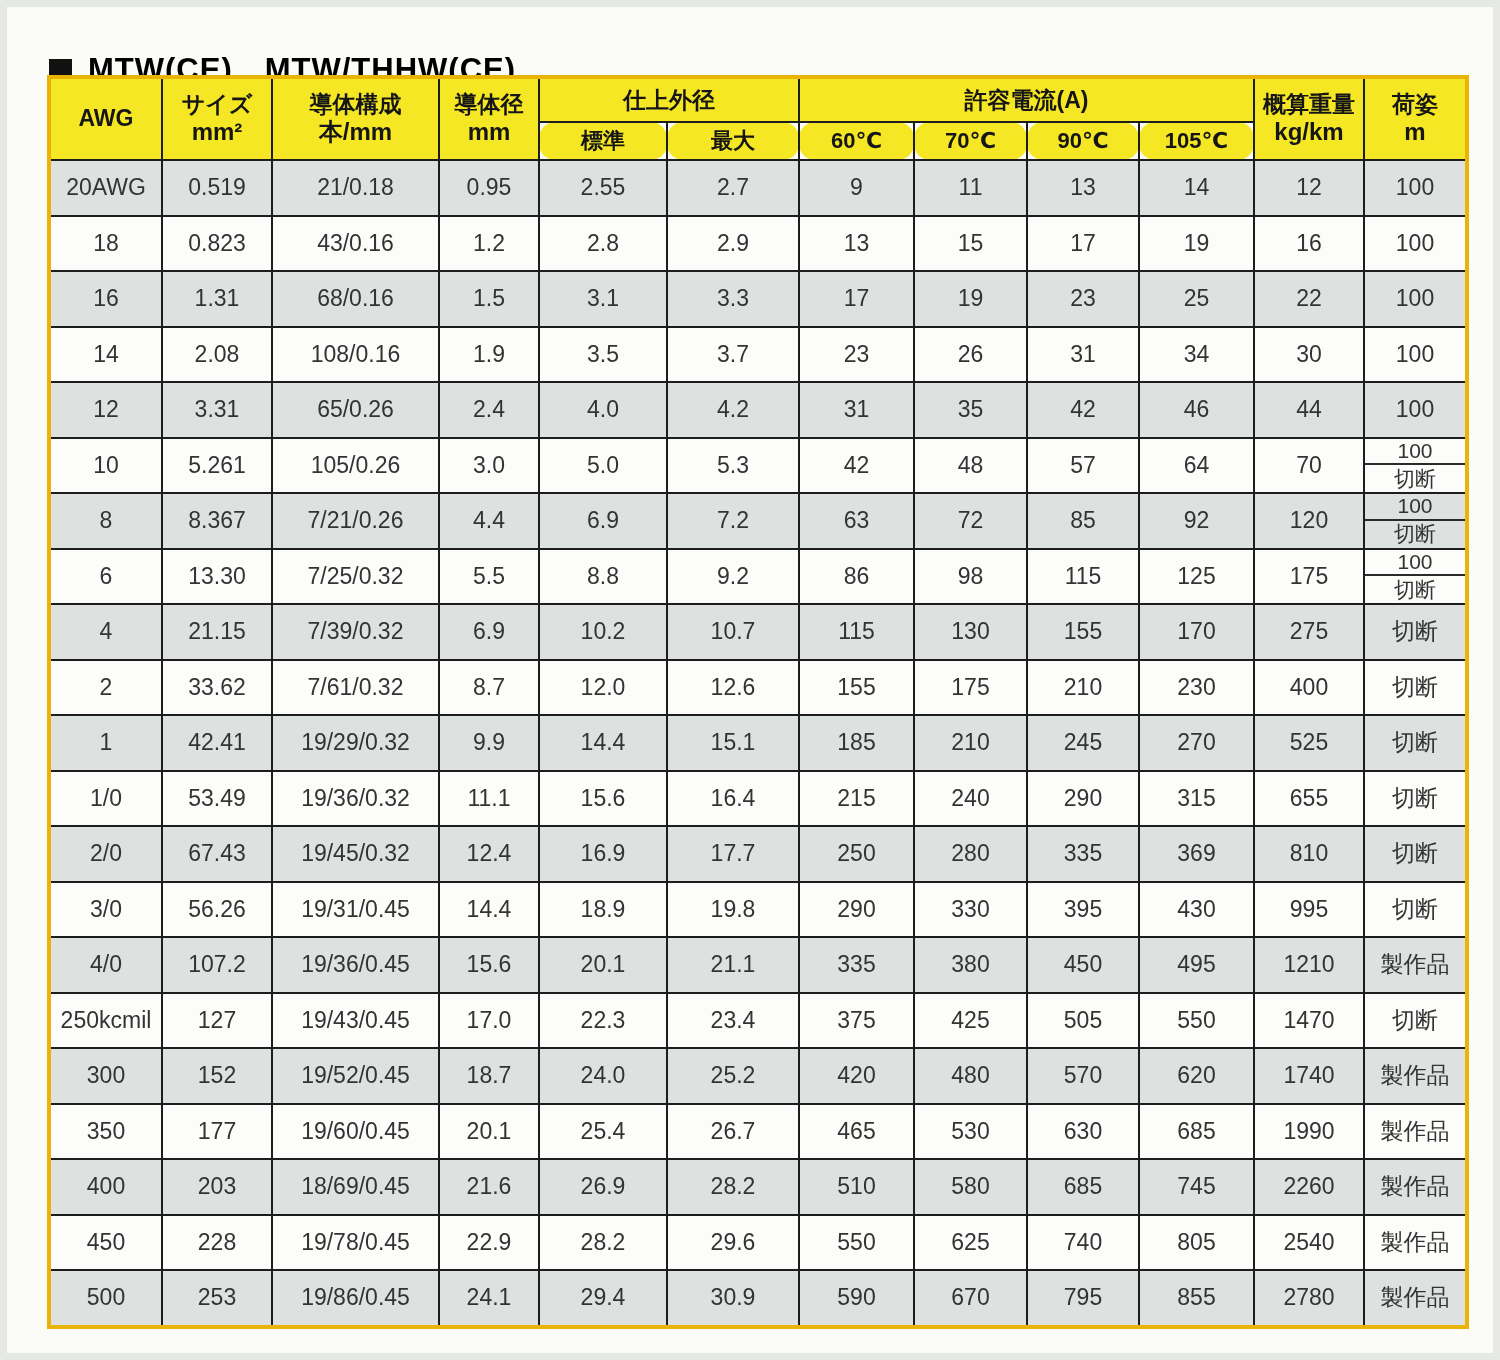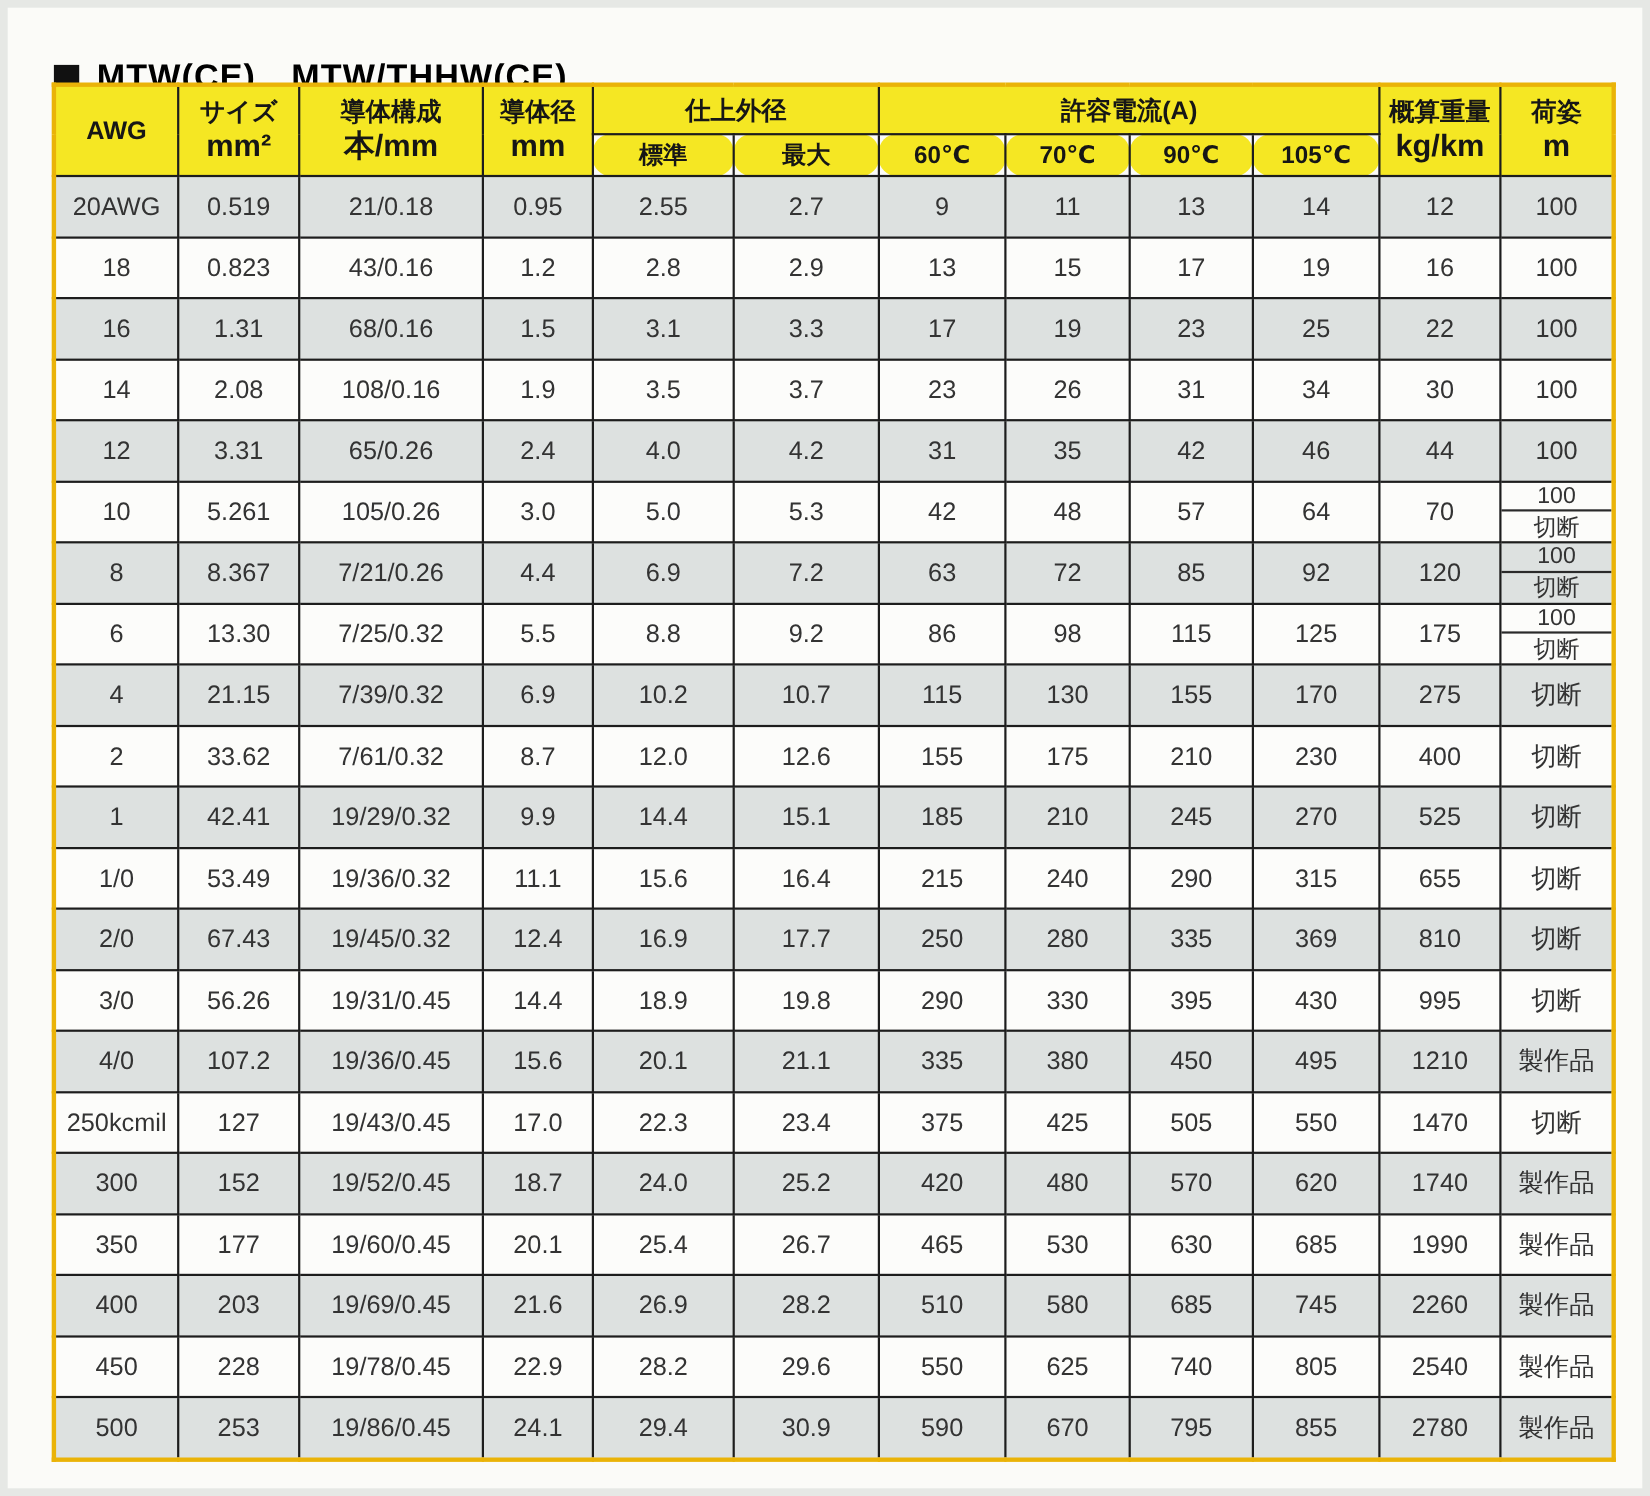--- a/index.html
+++ b/index.html
@@ -54,21 +54,21 @@
     padding: 0;
   }
   thead th {
     background: #f5e723;
     color: #161616;
     font-weight: bold;
   }
   thead tr.h1 th { height: 42px; font-size: 23px; }
   thead tr.h2 th { height: 36px; font-size: 22px; border-radius: 16px; }
   thead th .hline { display: block; line-height: 1.2; }
-  thead th .hline.sub { font-size: 28px; }
+  thead th .hline.sub { font-size: 24px; }
   tbody td {
     height: 53.5px;
     font-size: 23px;
     color: #333;
   }
   tbody tr.gray td  { background: #dde1e0; }
   tbody tr.white td { background: #fcfcfa; }
   td.split-cell { padding: 0; }
   td.split-cell .half {
     height: 26.7px;
@@ -400,21 +400,21 @@
           <td>465</td>
           <td>530</td>
           <td>630</td>
           <td>685</td>
           <td>1990</td>
           <td>製作品</td>
         </tr>
         <tr class="gray">
           <td>400</td>
           <td>203</td>
-          <td>19/69/0.45</td>
+          <td>18/69/0.45</td>
           <td>21.6</td>
           <td>26.9</td>
           <td>28.2</td>
           <td>510</td>
           <td>580</td>
           <td>685</td>
           <td>745</td>
           <td>2260</td>
           <td>製作品</td>
         </tr>

